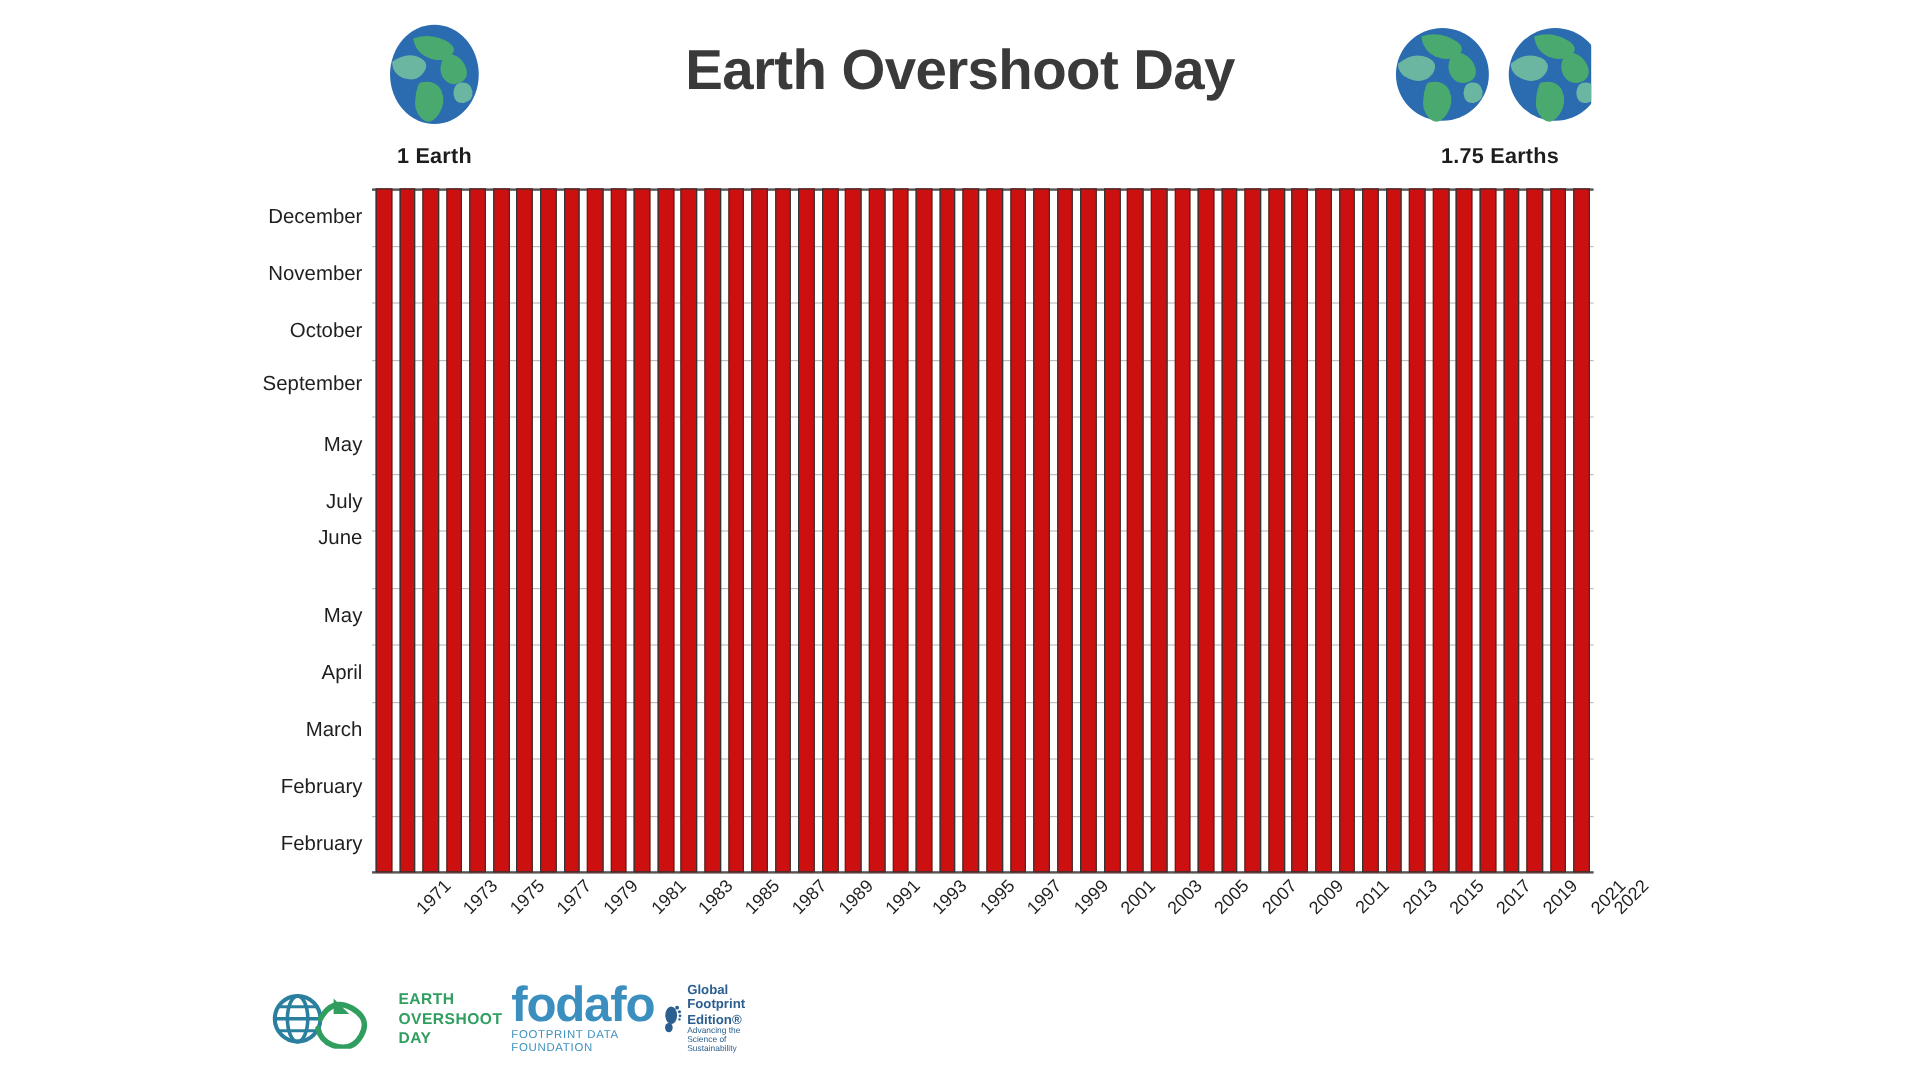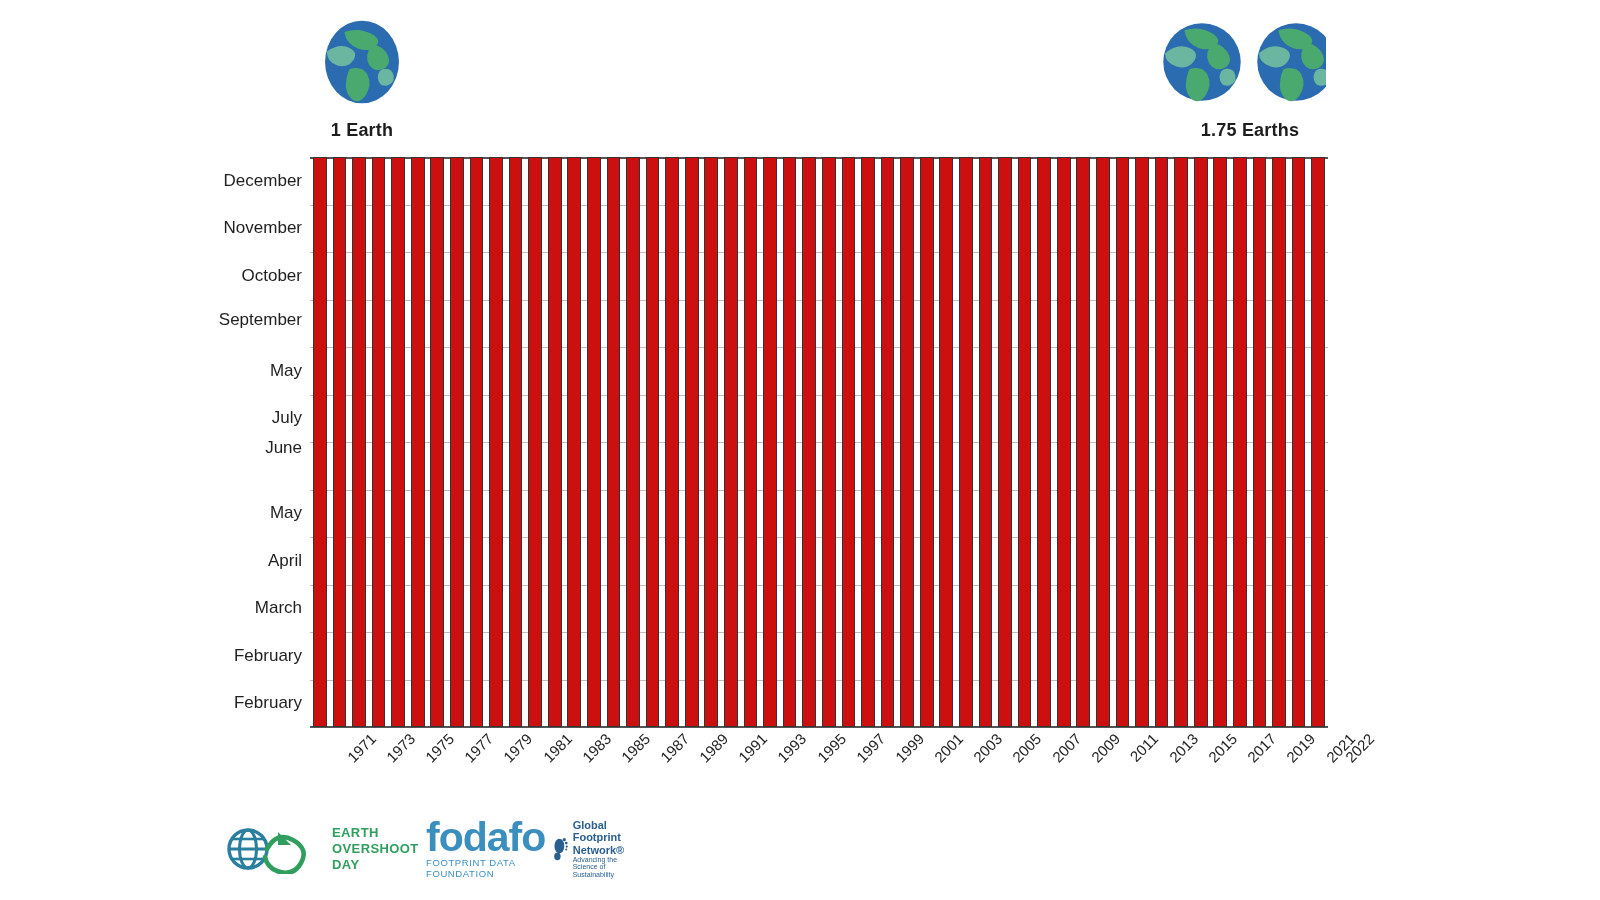--- a/index.html
+++ b/index.html
@@ -106,20 +106,21 @@
       <path d="M10 38 q14 -10 26 -4 q10 5 4 14 q-6 9 -18 6 q-12 -4 -12 -16z" fill="#6ab6a0"></path>
       <path d="M30 16 q18 -6 34 4 q8 6 2 12 q-8 7 -20 3 q-14 -5 -16 -19z" fill="#49a96f"></path>
       <path d="M62 30 q14 2 18 14 q3 10 -6 14 q-10 4 -16 -5 q-6 -11 4 -23z" fill="#49a96f"></path>
       <path d="M36 58 q14 -4 20 6 q6 12 -2 24 q-8 11 -16 4 q-8 -8 -6 -20 q1 -9 4 -14z" fill="#49a96f"></path>
       <path d="M74 58 q10 -2 12 8 q1 9 -8 11 q-9 1 -10 -9 q0 -8 6 -10z" fill="#6ab6a0"></path>
       <ellipse cx="50" cy="50" rx="42" ry="47" fill="none" stroke="#ffffff" stroke-width="0"></ellipse>
     </svg>
   </div>
   <div class="globe-caption" id="cap-left">1 Earth</div>
 
+  <div id="title">Earth Overshoot Day</div>
 
   <div class="globe-r1">
     <svg viewBox="0 0 100 100" width="88" height="88" aria-hidden="true">
       <circle cx="50" cy="50" r="44" fill="#2b6cb0"></circle>
       <path d="M8 40 q14 -12 28 -6 q11 5 5 15 q-7 10 -20 6 q-13 -4 -13 -15z" fill="#6ab6a0"></path>
       <path d="M30 14 q18 -6 34 5 q8 6 2 12 q-8 7 -20 3 q-14 -5 -16 -20z" fill="#49a96f"></path>
       <path d="M62 28 q15 3 19 15 q3 10 -6 14 q-11 4 -17 -6 q-6 -11 4 -23z" fill="#49a96f"></path>
       <path d="M36 58 q14 -4 20 6 q6 12 -2 24 q-8 11 -16 4 q-8 -8 -6 -20 q1 -9 4 -14z" fill="#49a96f"></path>
       <path d="M76 58 q10 -2 12 8 q1 9 -8 11 q-9 1 -10 -9 q0 -8 6 -10z" fill="#6ab6a0"></path>
     </svg>
@@ -383,20 +384,20 @@
     <div class="logo" id="logo-gfn">
       <svg width="34" height="52" viewBox="0 0 34 52" aria-hidden="true">
         <ellipse cx="15" cy="20" rx="10" ry="15" fill="#2a5f8f"></ellipse>
         <ellipse cx="11" cy="41" rx="6.5" ry="8" fill="#2a5f8f"></ellipse>
         <circle cx="25" cy="7" r="3.3" fill="#2a5f8f"></circle>
         <circle cx="29" cy="14" r="2.7" fill="#2a5f8f"></circle>
         <circle cx="30" cy="21" r="2.3" fill="#2a5f8f"></circle>
         <circle cx="29" cy="27" r="2" fill="#2a5f8f"></circle>
       </svg>
       <div style="margin-left:4px;">
-        <div id="gfn-name">Global Footprint Network®</div>
+        <div id="gfn-name">Global Footprint Edition®</div>
         <div id="gfn-tag">Advancing the Science of Sustainability</div>
       </div>
     </div>
   </div>
 
 
 </div>
 
 </body></html>

